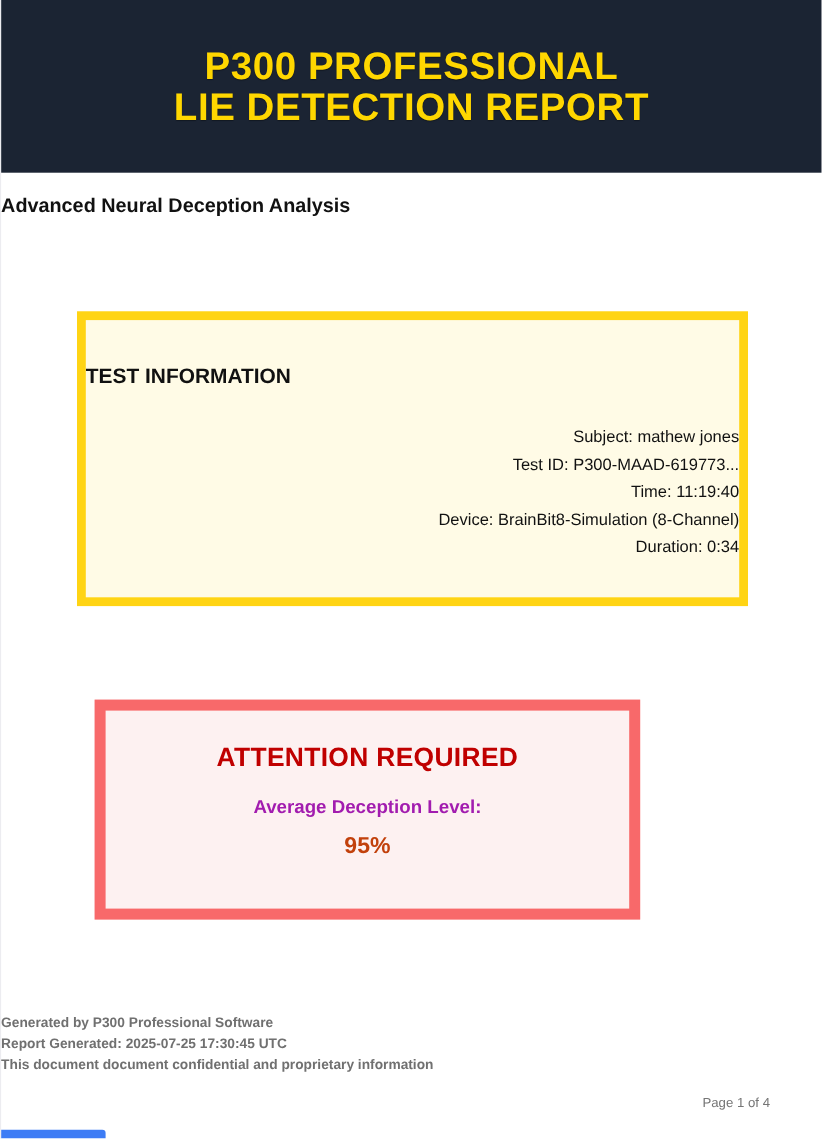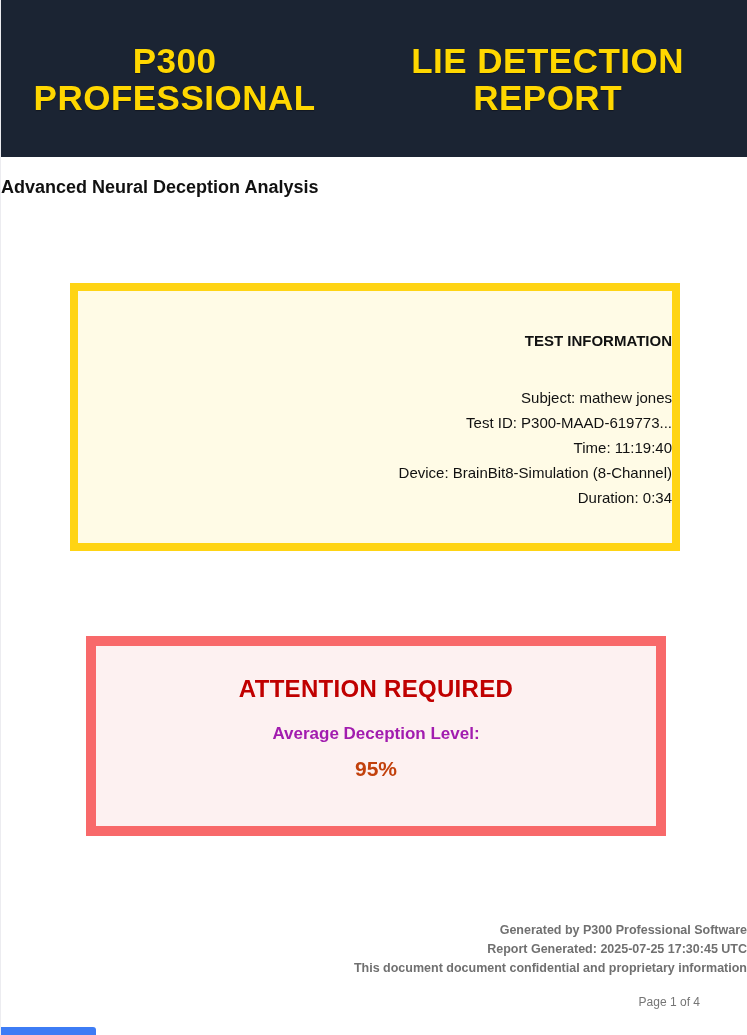--- a/index.html
+++ b/index.html
@@ -7,67 +7,67 @@
   body { font-family:"Liberation Sans", sans-serif; background:#ffffff; }
 
   .page {
     position:relative; width:747px; height:1035px;
     background:#ffffff; overflow:hidden; border-left:1px solid #ececf0;
   }
 
   .report-header {
     position:absolute; left:0; top:0; width:100%; height:157px;
     background:#1B2433;
-    display:flex; flex-direction:row; align-items:center; justify-content:center;
+    display:flex; flex-direction:column; align-items:center; justify-content:center;
   }
   .report-title-line {
     color:#FFD700; font-weight:bold; font-size:35px; line-height:37px;
     text-align:center; letter-spacing:0.5px;
     text-shadow:0 1px 1px rgba(0,0,0,0.35);
   }
 
   .subtitle {
     position:absolute; top:177px; left:0; width:100%;
     text-align:left; font-size:18px; font-weight:bold; color:#111111;
   }
 
   .info-box {
     position:absolute; left:69px; top:283px; width:610px; height:268px;
     border:8px solid #FFD414; background:#FFFBE6;
   }
   .info-title {
     position:absolute; top:41px; left:0; width:100%;
-    text-align:right; font-weight:bold; font-size:15px; color:#111111;
+    text-align:left; font-weight:bold; font-size:19px; color:#111111;
   }
   .info-lines {
     position:absolute; top:94px; left:0; width:100%;
     text-align:right; font-size:15px; color:#111111; line-height:25px;
   }
 
   .alert-box {
-    position:absolute; left:85px; top:636px; width:580px; height:200px;
+    position:absolute; left:85px; top:636px; width:496px; height:200px;
     border:10px solid #F8696A; background:#FDF1F1;
   }
   .alert-title {
     position:absolute; top:29px; left:0; width:100%;
     text-align:center; font-size:24px; font-weight:bold; color:#C00000;
     letter-spacing:0.3px;
   }
   .alert-label {
     position:absolute; top:78px; left:0; width:100%;
     text-align:center; font-size:17px; font-weight:bold; color:#a21caf;
   }
   .alert-value {
     position:absolute; top:111px; left:0; width:100%;
     text-align:center; font-size:21px; font-weight:bold; color:#c2410c;
   }
 
   .footer {
     position:absolute; top:921px; left:0; width:100%;
-    text-align:right; font-size:12.5px; font-weight:bold;
+    text-align:left; font-size:12.5px; font-weight:bold;
     color:#707070; line-height:19px;
   }
 
   .page-number {
     position:absolute; top:995px; right:47px;
     font-size:12px; color:#757575;
   }
 
   .status-bar {
     position:absolute; left:0; bottom:0; width:95px; height:8px;

